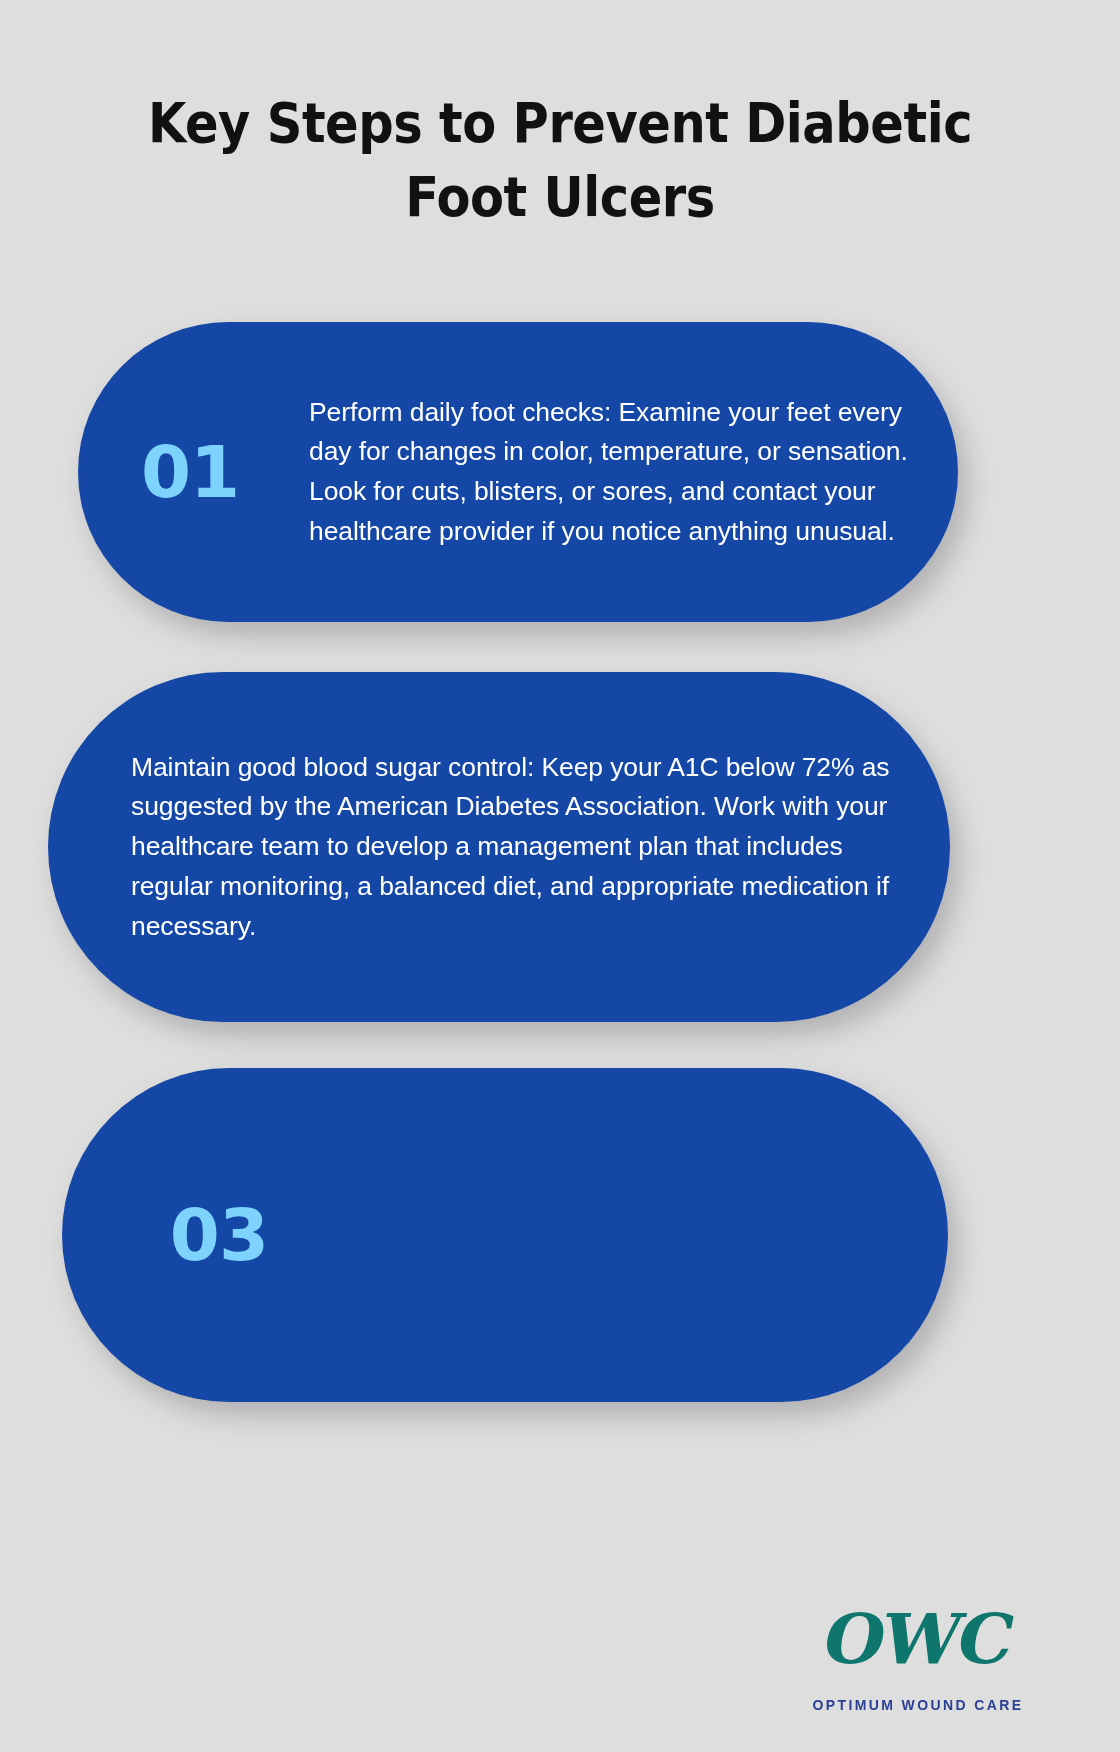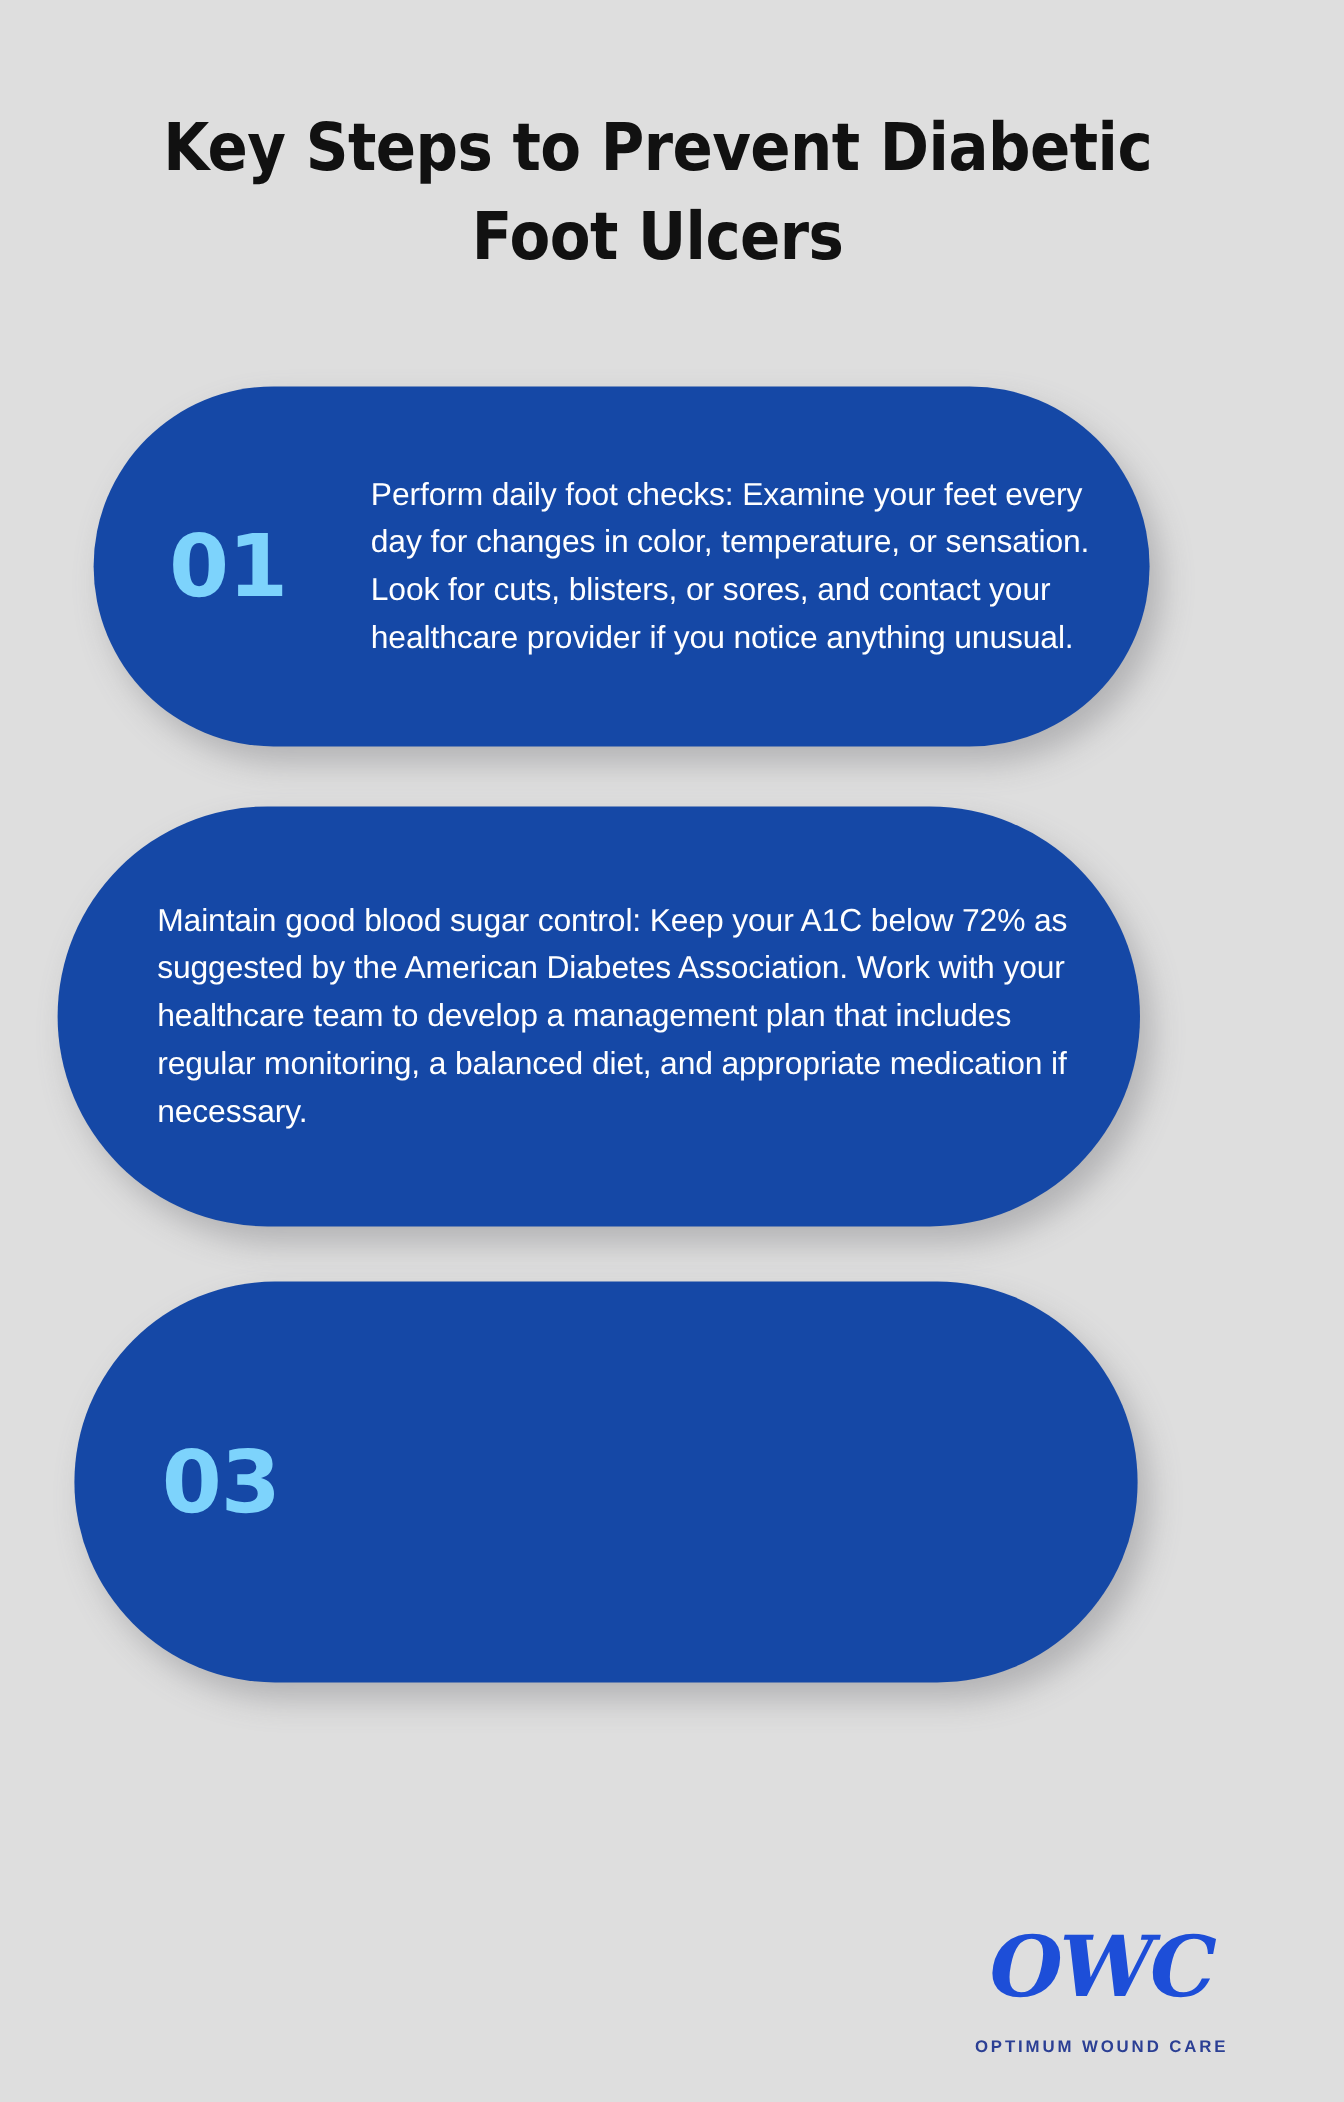--- a/index.html
+++ b/index.html
@@ -18,21 +18,21 @@
   .infographic {
     position: relative;
     width: 1120px;
     height: 1752px;
     background: #dedede;
   }
 
   
   .title-block {
     position: absolute;
-    left: 58px;
+    left: 70px;
     top: 86px;
     width: 980px;
     text-align: center;
   }
   .title-line {
     font-family: "DejaVu Sans", "Liberation Sans", sans-serif;
     font-weight: bold;
     font-size: 55px;
     line-height: 1.35;
     color: #111111;
@@ -93,21 +93,21 @@
     font-weight: bold;
     font-size: 72px;
     color: #7dd3fc;
     line-height: 1;
     flex: 0 0 auto;
     text-align: center;
     letter-spacing: -1px;
   }
   .card-1 .step-number { width: 168px; }
   .card-2 .step-number { width: 168px; }
-  .card-3 .step-number { width: 168px; }
+  .card-3 .step-number { width: 168px; text-align: right; }
 
   .step-body {
     flex: 1 1 auto;
     color: #ffffff;
     font-family: "Liberation Sans", sans-serif;
     font-size: 26.5px;
     line-height: 1.50;
     padding-left: 18px;
     letter-spacing: -0.1px;
     margin-left: 17px;
@@ -124,21 +124,21 @@
     width: 264px;
     height: 112px;
     text-align: center;
   }
   .logo-mark {
     font-family: "DejaVu Serif", "Liberation Serif", serif;
     font-style: italic;
     font-weight: bold;
     font-size: 70px;
     line-height: 74px;
-    color: #1d4ed8;
+    color: #0f766e;
     letter-spacing: -3px;
   }
   .logo-sub {
     font-family: "Liberation Sans", sans-serif;
     font-weight: bold;
     font-size: 14px;
     line-height: 18px;
     letter-spacing: 2.4px;
     color: #2b3f94;
     margin-top: 20px;

